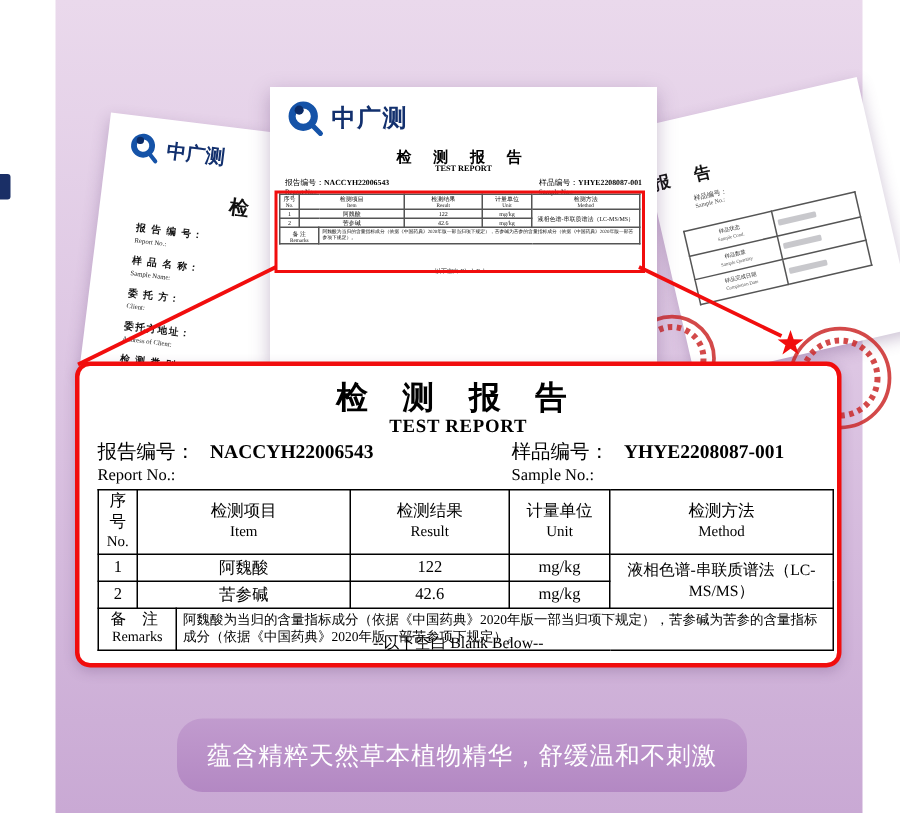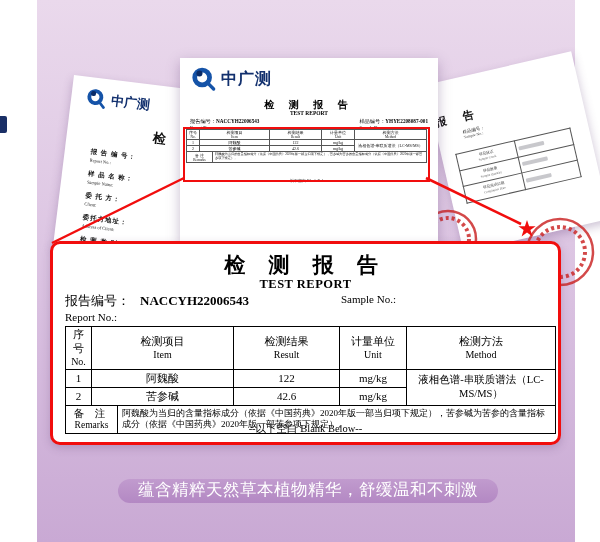--- a/index.html
+++ b/index.html
@@ -81,23 +81,23 @@
   .big-table .method-cell{font-size:10.5px;}
   .big-table .remarks-lbl .hzh{font-size:10.5px;letter-spacing:4px;}
   .big-table .remarks-lbl .hen{font-size:9.5px;}
   .big-table .remarks-text{font-size:9px;text-align:left;line-height:1.3;padding:2px 4px;}
   .panel-blank{position:absolute;left:0;top:178px;width:100%;text-align:center;font-size:10.5px;color:#000;}
 
   
   .connectors{position:absolute;left:0;top:0;width:600px;height:542px;z-index:5;pointer-events:none;}
 
   
-  .banner{position:absolute;left:118px;top:479px;width:380px;height:24px;border-radius:17px;
+  .banner{position:absolute;left:118px;top:479px;width:380px;height:49px;border-radius:17px;
           background:linear-gradient(180deg,#c19bce 0%,#b388c3 100%);z-index:2;
-          display:flex;align-items:flex-start;justify-content:center;}
+          display:flex;align-items:center;justify-content:center;}
   .banner span{color:#ffffff;font-family:"Liberation Sans",sans-serif;font-size:16.5px;letter-spacing:.5px;}
 </style>
 </head>
 <body>
 
 <div class="canvas">
   <div class="bg-column"></div>
   <div class="navy-chip"></div>
 
   <div class="doc doc-left">
@@ -252,20 +252,21 @@
 
   <div class="panel">
     <div class="panel-title">检 测 报 告</div>
     <div class="panel-sub">TEST REPORT</div>
     <div class="panel-info">
       <div>
         <div class="pi-zh"><span>报告编号：</span><b>NACCYH22006543</b></div>
         <div class="pi-en">Report No.:</div>
       </div>
       <div class="right">
+        <div class="pi-zh"><span>样品编号：</span><b>YHYE2208087-001</b></div>
         <div class="pi-en">Sample No.:</div>
       </div>
     </div>
     <table class="big-table">
       <colgroup>
           <col style="width:26px">
           <col style="width:26px">
           <col style="width:116px">
           <col style="width:106px">
           <col style="width:67px">

